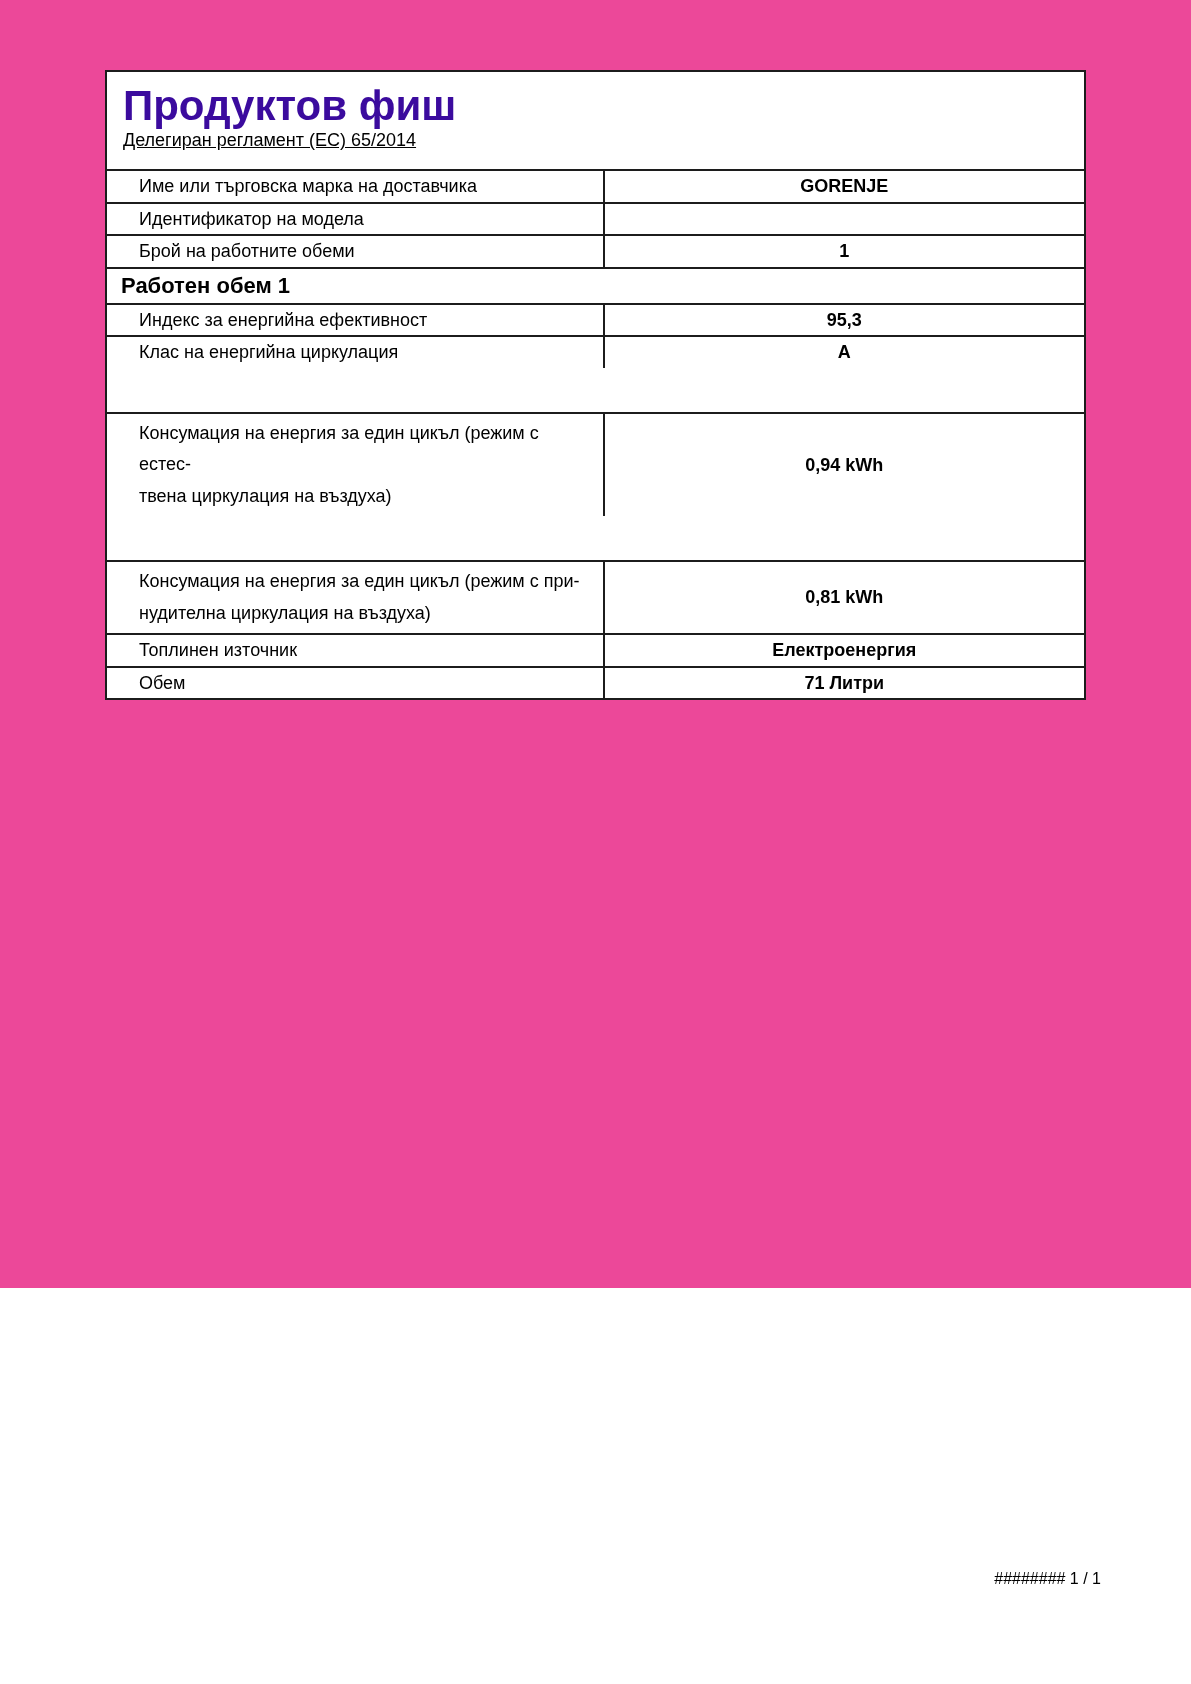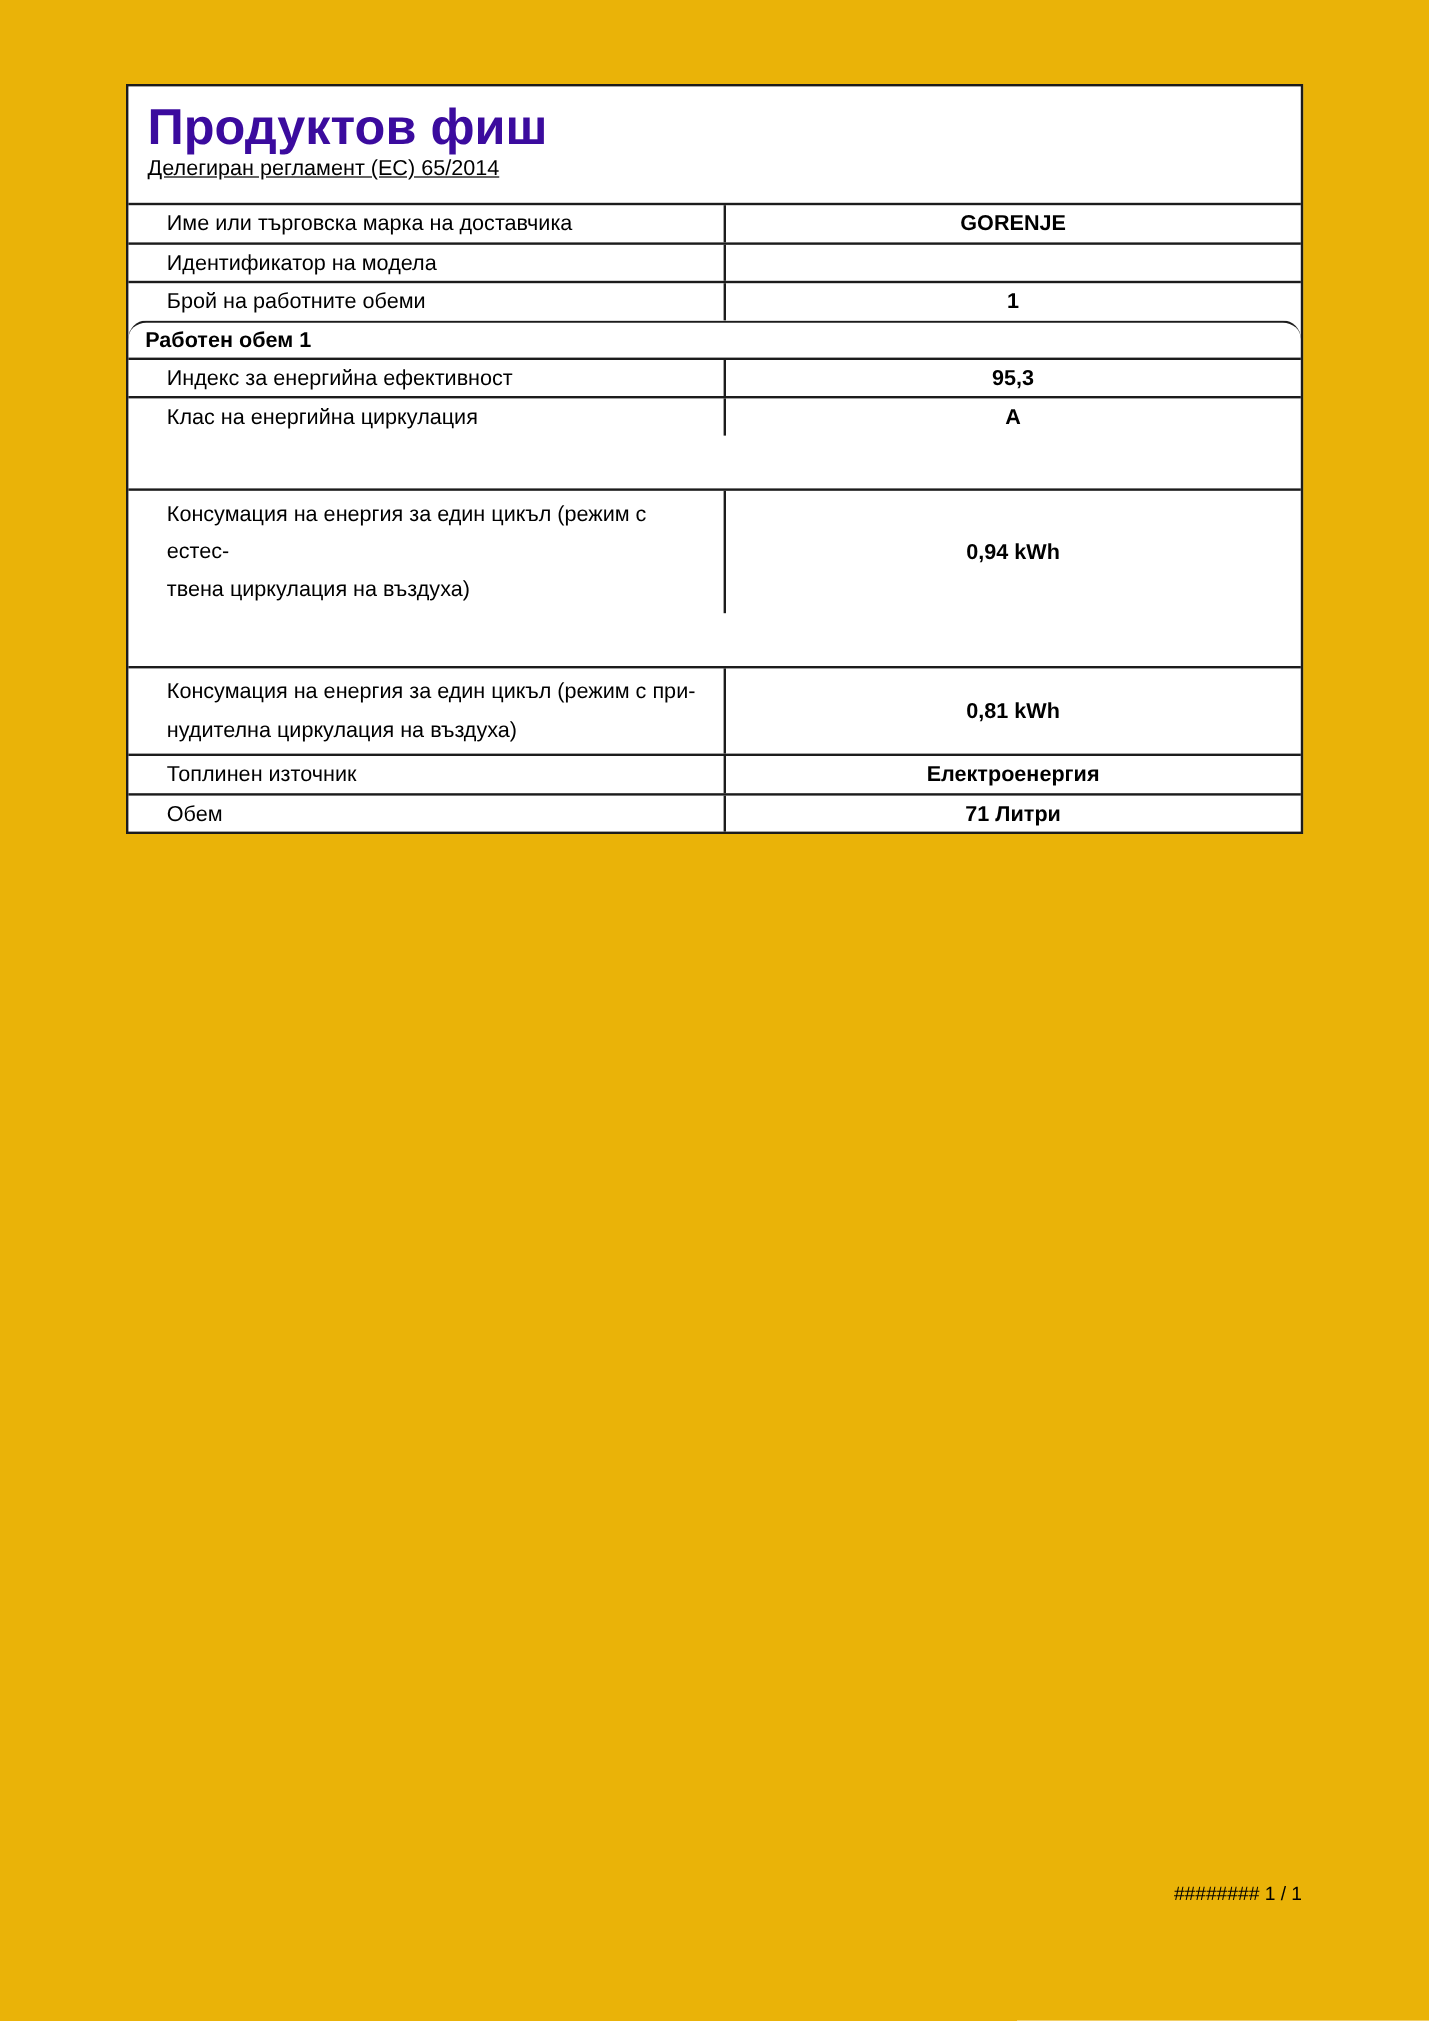--- a/index.html
+++ b/index.html
@@ -5,22 +5,22 @@
   * { margin: 0; padding: 0; box-sizing: border-box; }
   html, body { background: #ffffff; }
   body {
     width: 1191px; height: 1684px;
     position: relative;
     font-family: "Liberation Sans", sans-serif;
     color: #000000;
   }
   .sheet {
     position: absolute; left: 0; top: 0;
-    width: 1191px; height: 1684px;
-    background: #eab308;
+    width: 1191px; height: 1288px;
+    background: #ec4899;
   }
   .doc-table {
     position: absolute;
     left: 105px; top: 70px;
     width: 981px;
     border: 2px solid #1c1c1c;
     background: #ffffff;
   }
   .title-block {
     padding: 10px 16px 18px 16px;
@@ -64,27 +64,26 @@
     text-align: center;
     font-weight: bold;
     border-radius: 15px;
   }
   .section-row {
     border-top: 2px solid #1c1c1c;
     min-height: 31px;
     display: flex;
     align-items: center;
     padding: 4px 14px;
-    font-size: 18px;
+    font-size: 22px;
     font-weight: bold;
-    border-radius: 15px;
   }
   .page-footer {
     position: absolute;
-    right: 106px;
+    right: 90px;
     top: 1570px;
     font-size: 16px;
     color: #000000;
   }
 </style>
 </head>
 <body>
 
 <div class="sheet">
 

